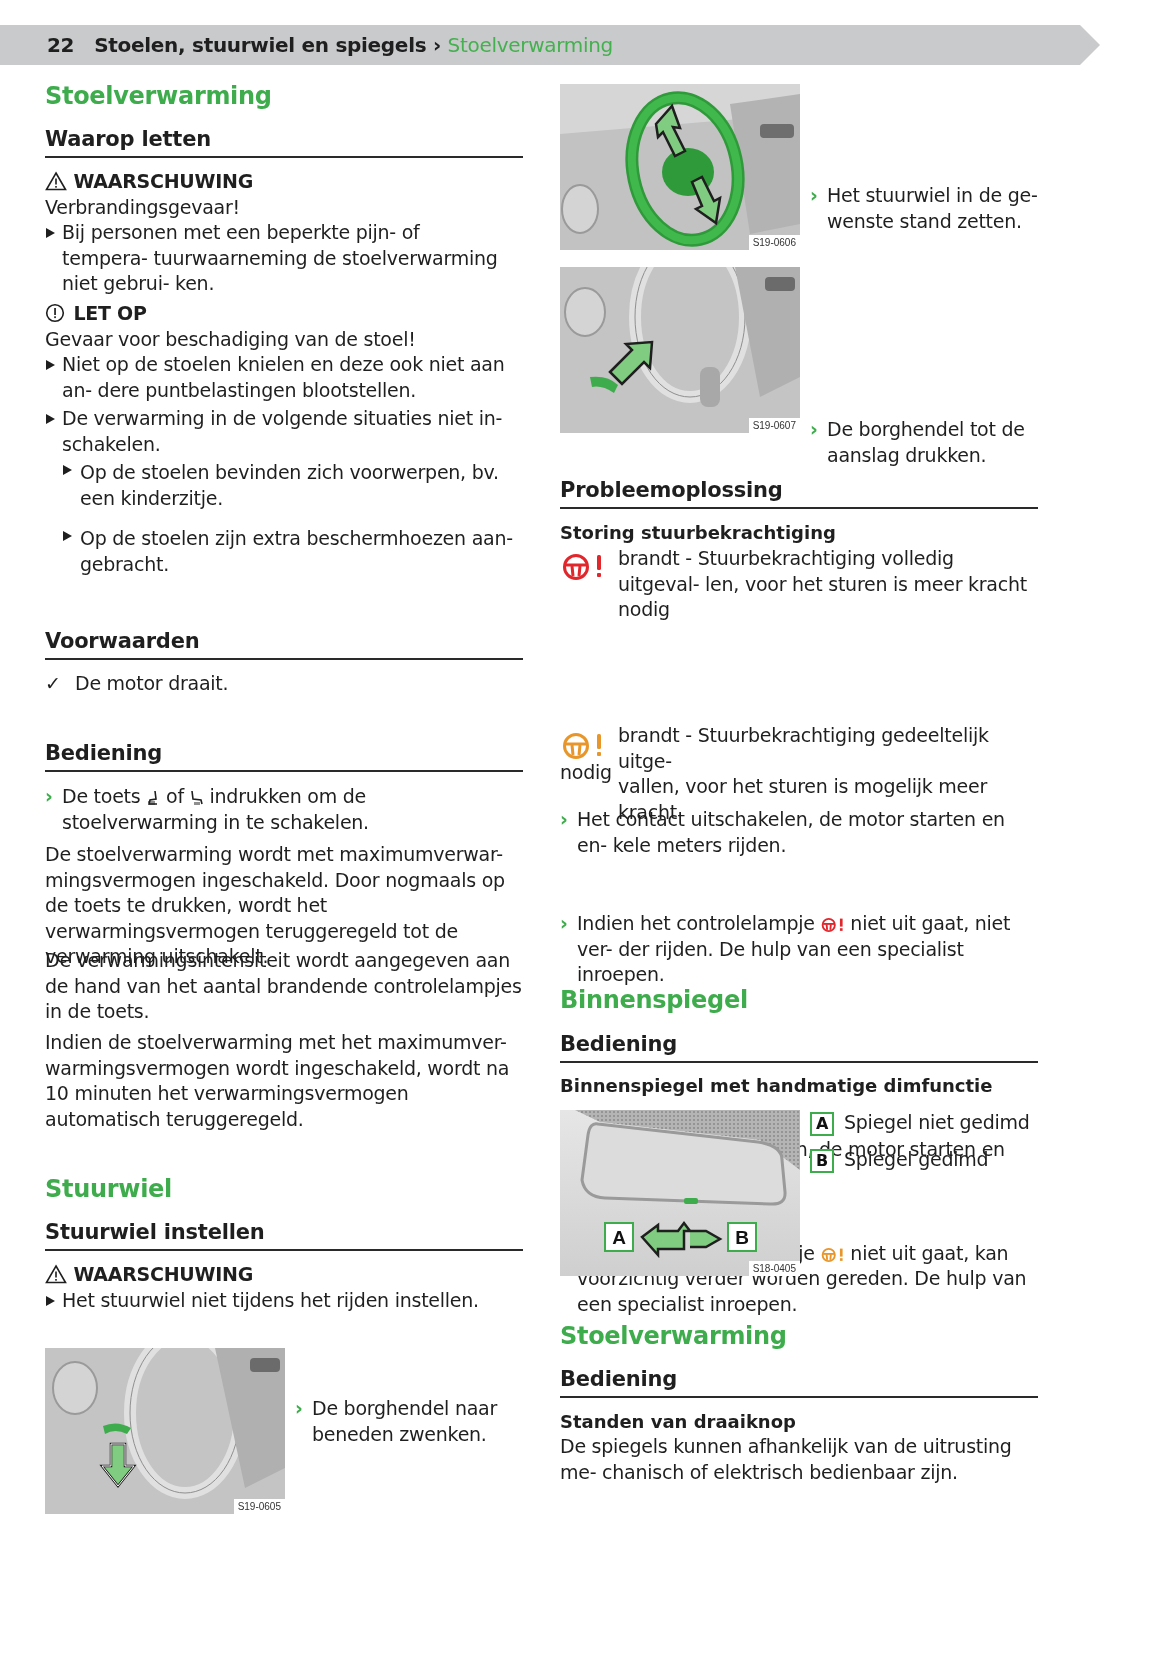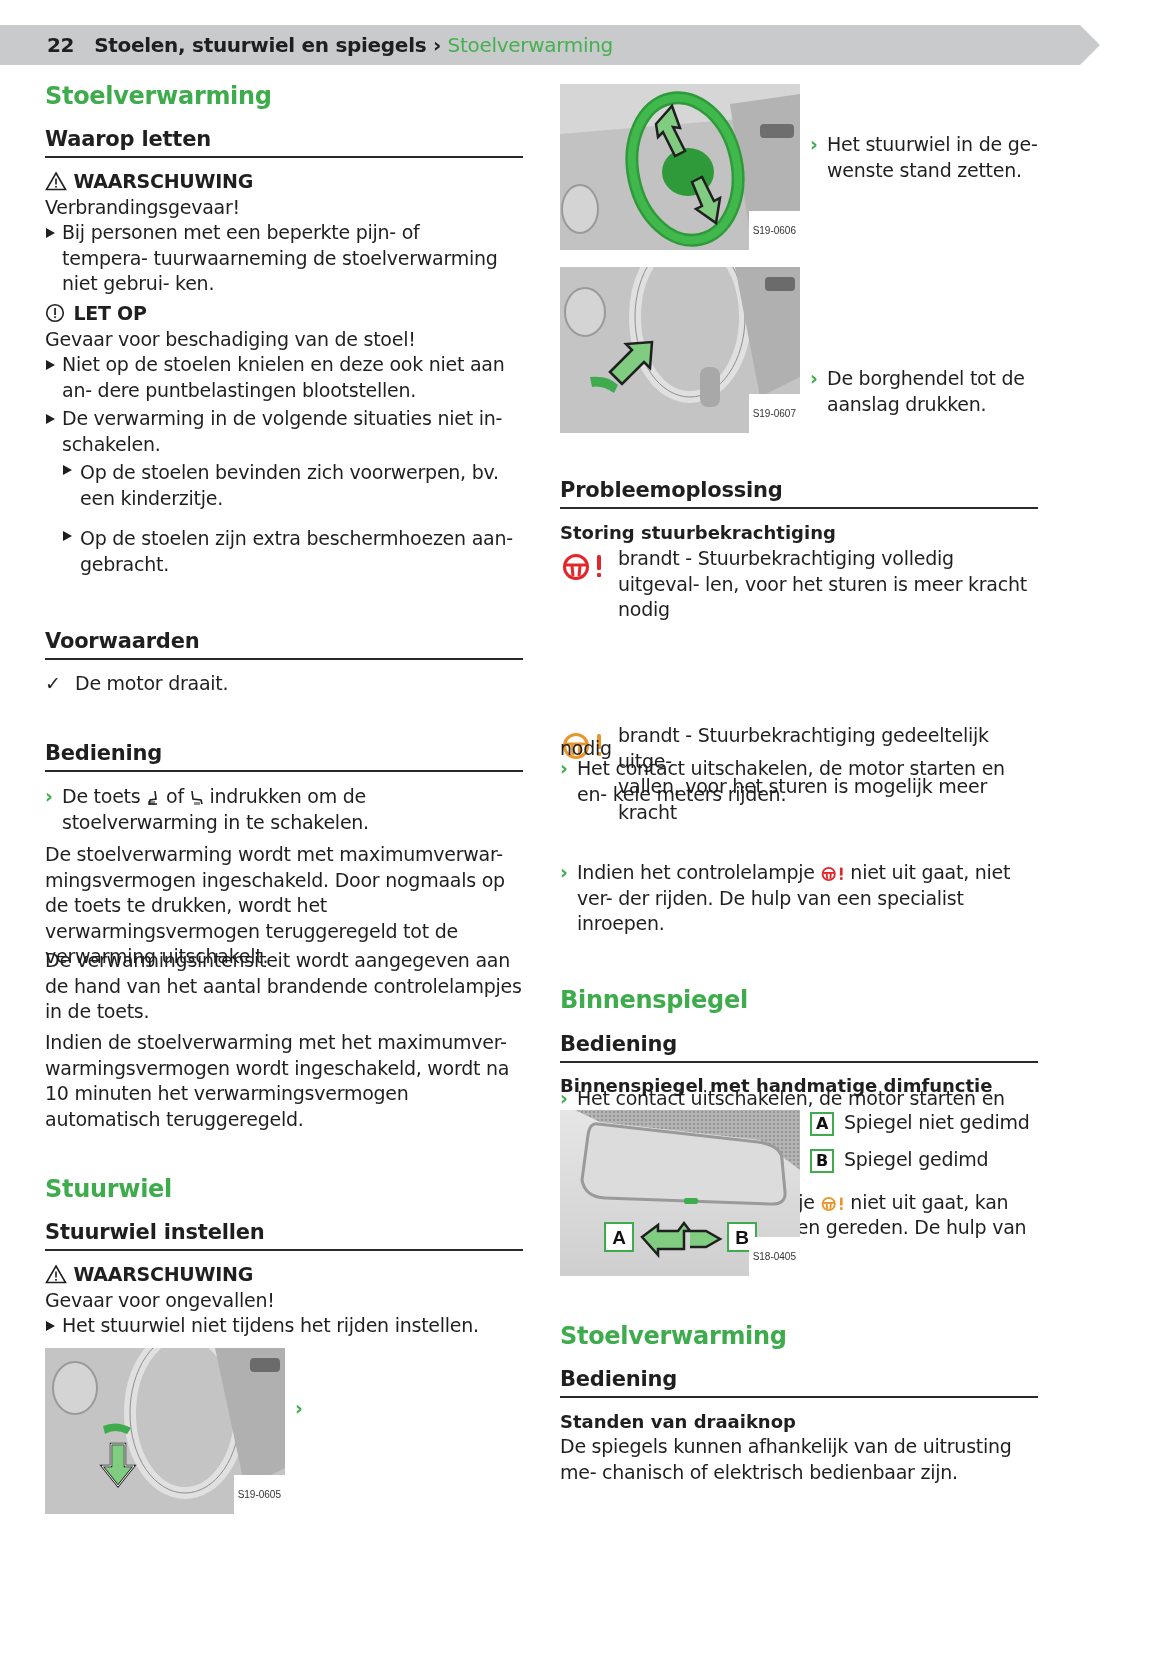--- a/index.html
+++ b/index.html
@@ -22,21 +22,21 @@
   .bullet { position: relative; padding-left: 17px; }
   .bullet::before { content: ""; position: absolute; left: 1px; top: 8px; width: 0; height: 0;
     border-left: 9px solid #1f1f1f; border-top: 5px solid transparent; border-bottom: 5px solid transparent; }
   .bullet.sub { padding-left: 35px; }
   .bullet.sub::before { left: 18px; top: 5px; }
 
   .step { position: relative; padding-left: 17px; }
   .step-mark { position: absolute; left: 0; top: 0; color: #3eac4c; font-weight: bold; }
 
   .figure { position: absolute; overflow: hidden; background: linear-gradient(160deg, #d8d8d8 0%, #b9b9b9 55%, #9b9b9b 100%); }
-  .fig-code { position: absolute; right: 0; bottom: 0; background: #ffffff; font-size: 10px; line-height: 13px; padding: 13px 4px; color: #333; font-family: "Liberation Sans", sans-serif; }
+  .fig-code { position: absolute; right: 0; bottom: 0; background: #ffffff; font-size: 10px; line-height: 13px; padding: 1px 4px; color: #333; font-family: "Liberation Sans", sans-serif; }
 
   .keybox { display: inline-block; width: 24px; height: 24px; border: 2px solid #3eac4c; text-align: center; font-weight: bold; font-size: 16px; line-height: 20px; color: #111; margin-right: 10px; vertical-align: middle; background: #fff; }
 
   .icon-inline { display: inline-block; vertical-align: -3px; }
 </style>
 </head>
 <body>
 
 <div class="header-bar"></div>
 <div class="header-text">
@@ -108,40 +108,40 @@
 
 <div class="abs txt" style="left:45px; top:1262px; width:478px;">
   <div class="bold">
     <svg class="icon-inline" width="22" height="20" viewBox="0 0 22 20">
         <path d="M11 2 L20.5 18.5 L1.5 18.5 Z" fill="none" stroke="#1f1f1f" stroke-width="1.6"></path>
         <rect x="10.2" y="7.5" width="1.6" height="6" fill="#1f1f1f"></rect>
         <rect x="10.2" y="15" width="1.6" height="1.7" fill="#1f1f1f"></rect>
       </svg>
     <span>WAARSCHUWING</span>
   </div>
-  <div>Gevaar voor ongevallen!</div>
   <div class="bullet">Het stuurwiel niet tijdens het rijden instellen.</div>
 </div>
 
 <div class="figure" style="left:45px; top:1348px; width:240px; height:166px;">
   <svg width="240" height="166" viewBox="0 0 240 166">
     <rect width="240" height="166" fill="#c4c4c4"></rect>
     <ellipse cx="30" cy="40" rx="22" ry="26" fill="#d4d4d4" stroke="#9a9a9a" stroke-width="2"></ellipse>
     <ellipse cx="140" cy="65" rx="55" ry="80" fill="none" stroke="#e0e0e0" stroke-width="12"></ellipse>
     <ellipse cx="140" cy="65" rx="55" ry="80" fill="none" stroke="#8f8f8f" stroke-width="1"></ellipse>
     <path d="M170 0 L240 0 L240 120 L200 140 Z" fill="#b0b0b0"></path>
     <rect x="205" y="10" width="30" height="14" rx="4" fill="#6b6b6b"></rect>
     <path d="M58 78 Q72 72 86 80 L82 86 Q70 80 60 86 Z" fill="#3eac4c"></path>
     <path d="M66 96 h14 v22 h9 l-16 20 l-16 -20 h9 z" fill="#80cc80" stroke="#1f1f1f" stroke-width="2.5"></path>
     <path d="M66 96 h14 v22 h9 l-16 20 l-16 -20 h9 z" fill="none" stroke="#ffffff" stroke-width="1"></path>
   </svg>
   <span class="fig-code">S19-0605</span>
 </div>
 <div class="abs txt step" style="left:295px; top:1345px; width:220px;">
   <span class="step-mark">›</span>
+  <span>De borghendel naar beneden zwenken.</span>
 </div>
 
 <div class="figure" style="left:560px; top:84px; width:240px; height:166px;">
   <svg width="240" height="166" viewBox="0 0 240 166">
     <rect width="240" height="166" fill="#c2c2c2"></rect>
     <path d="M0 0 L240 0 L240 30 L0 50 Z" fill="#d6d6d6"></path>
     <path d="M170 20 L240 10 L240 140 L190 150 Z" fill="#b3b3b3"></path>
     <rect x="200" y="40" width="34" height="14" rx="4" fill="#6e6e6e"></rect>
     <ellipse cx="20" cy="125" rx="18" ry="24" fill="#d4d4d4" stroke="#9a9a9a" stroke-width="2"></ellipse>
     <ellipse cx="125" cy="85" rx="52" ry="72" fill="none" stroke="#2f9a3a" stroke-width="13" transform="rotate(-12 125 85)"></ellipse>
@@ -213,21 +213,21 @@
     <path d="M3.5 13 h21" stroke="#e8962a" stroke-width="3"></path>
     <path d="M10 14 l1 10 M18 14 l-1 10" stroke="#e8962a" stroke-width="3"></path>
     <rect x="35" y="3" width="4" height="15" rx="1.5" fill="#e8962a"></rect>
     <rect x="35" y="21" width="4" height="4" rx="1" fill="#e8962a"></rect>
   </svg>
 </div>
 <div class="abs txt" style="left:618px; top:723px; width:430px;">
   <div>brandt - Stuurbekrachtiging gedeeltelijk uitge-</div>
   <div>vallen, voor het sturen is mogelijk meer kracht</div>
 </div>
-<div class="abs txt" style="left:560px; top:736px;">nodig</div>
+<div class="abs txt" style="left:560px; top:760px;">nodig</div>
 
 <div class="abs txt step" style="left:560px; top:805px; width:478px;">
   <span class="step-mark">›</span>
   <span>Het contact uitschakelen, de motor starten en en- kele meters rijden.</span>
 </div>
 <div class="abs txt step" style="left:560px; top:858px; width:478px;">
   <span class="step-mark">›</span>
   <span>Indien het controlelampje</span>
   <svg class="icon-inline" width="24" height="16" viewBox="0 0 44 30">
     <circle cx="14" cy="15" r="11.5" fill="none" stroke="#e8962a" stroke-width="3.5"></circle>

